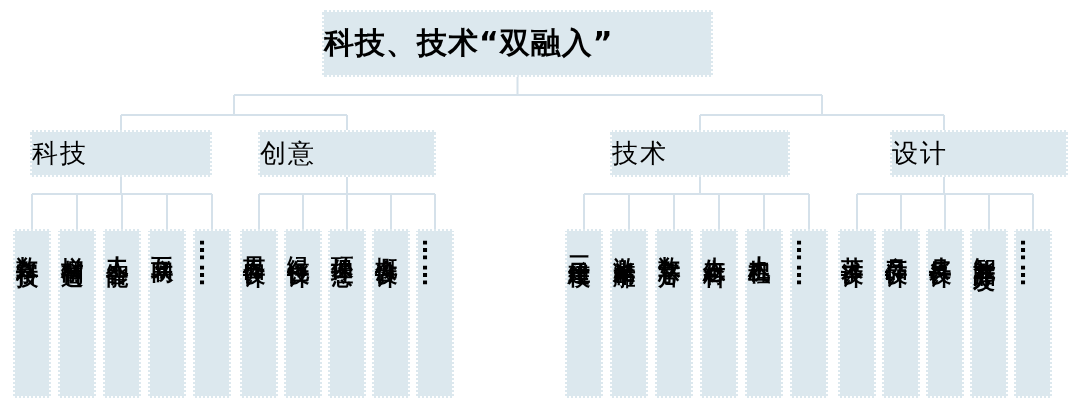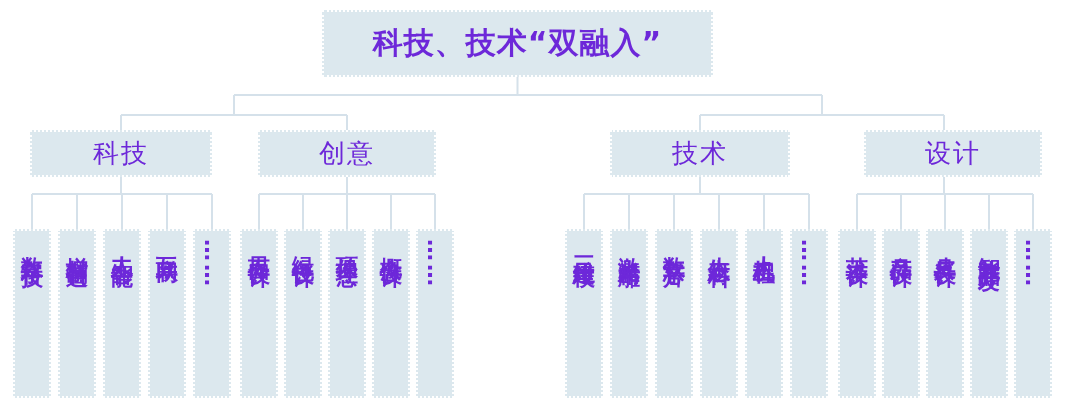--- a/index.html
+++ b/index.html
@@ -24,43 +24,43 @@
     fill: none;
     stroke: #d5e1ea;
     stroke-width: 2;
   }
 
   .box {
     position: absolute;
     box-sizing: border-box;
     background: #dce8ee;
     border: 2px dotted #ffffff;
-    color: #6d28d9;
+    color: #000000;
     display: flex;
     align-items: center;
-    justify-content: center;
+    justify-content: flex-start;
   }
 
   .root-box {
     left: 322px; top: 10px; width: 391px; height: 67px;
     font-size: 30px;
     font-weight: 700;
     letter-spacing: 1px;
   }
 
   .branch-box {
     top: 130px; height: 47px;
     font-size: 26px;
     font-weight: 400;
     letter-spacing: 2px;
   }
   .branch-keji     { left: 30px;  width: 182px; }
   .branch-chuangyi { left: 258px; width: 178px; }
   .branch-jishu    { left: 610px; width: 180px; }
-  .branch-sheji    { left: 864px; width: 178px; }
+  .branch-sheji    { left: 890px; width: 178px; }
 
   .leaf-box {
     top: 229px; height: 169px; width: 38px;
     align-items: flex-start;
   }
   .vtext {
     writing-mode: vertical-rl;
     text-orientation: mixed;
     font-size: 22px;
     font-weight: 700;

